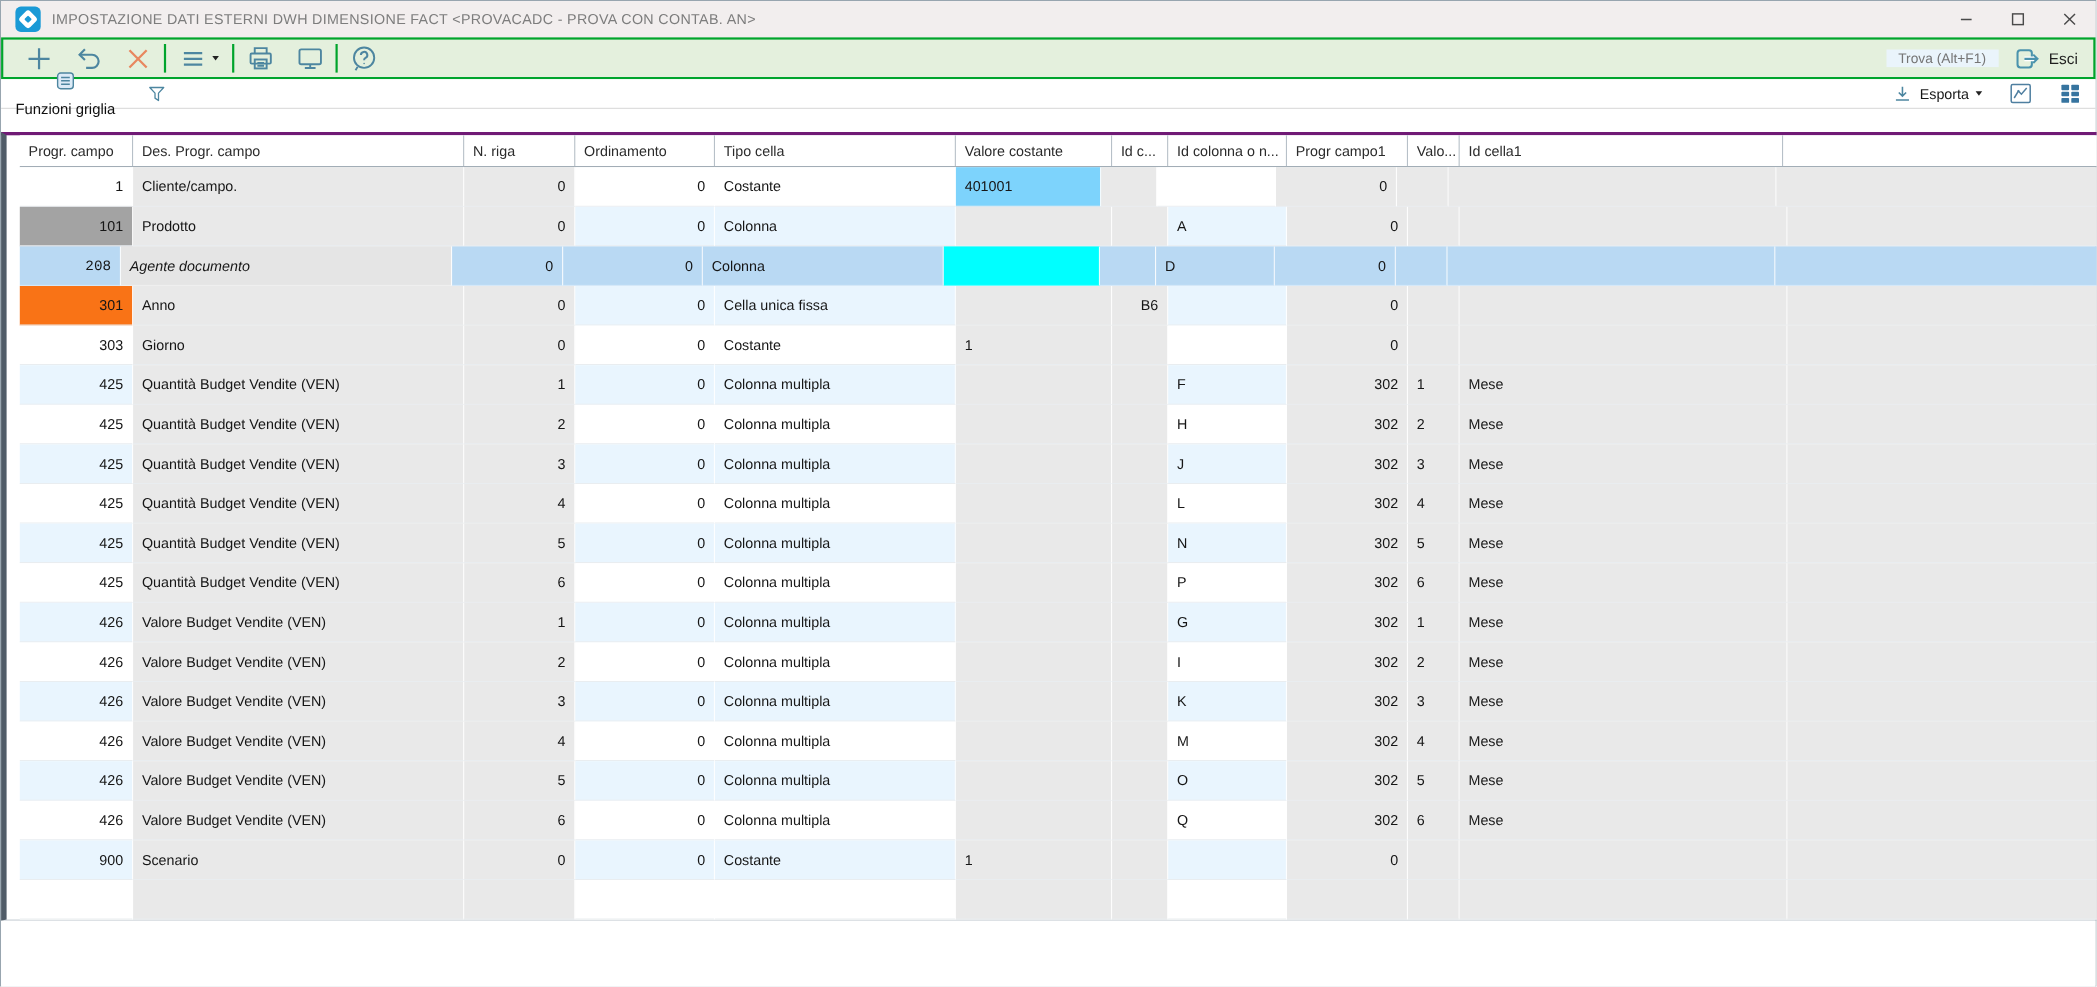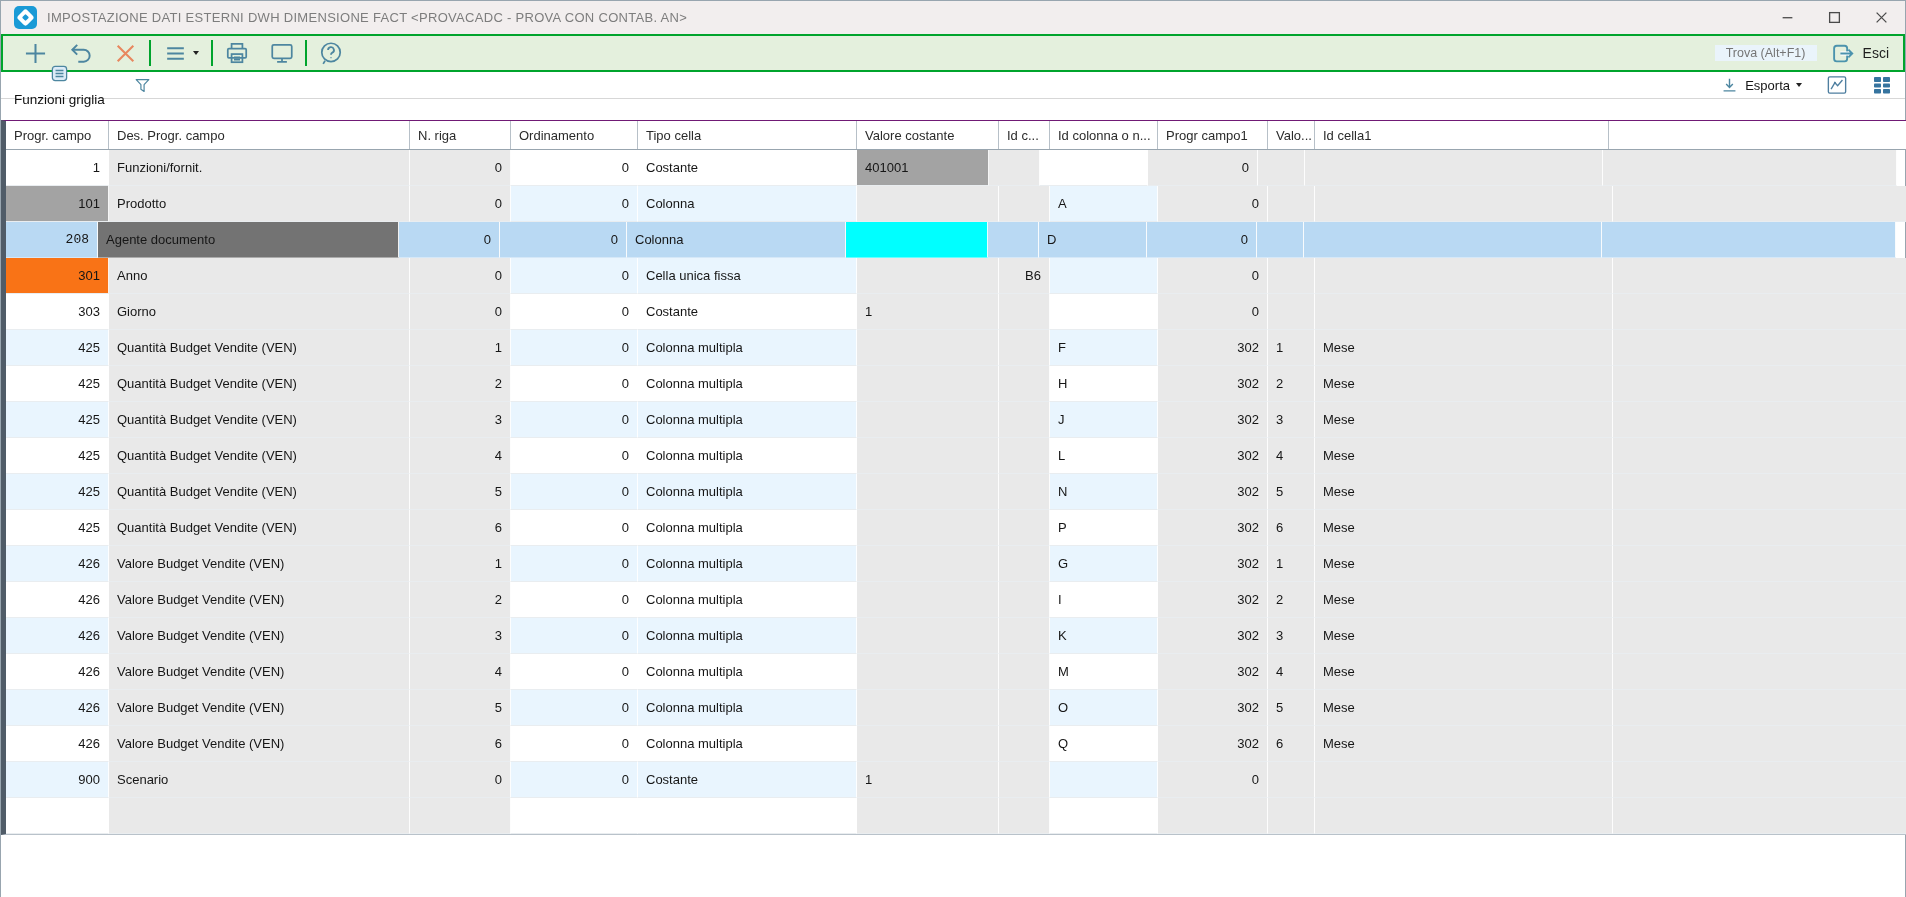--- a/index.html
+++ b/index.html
@@ -30,21 +30,21 @@
   .gridbar { height:27px; background:#fff; border-bottom:1px solid #d7d7d7; display:flex; align-items:center; padding:0 13px; }
   .fg-btn { display:flex; align-items:center; gap:9px; font-size:13.5px; color:#101010; background:none; border:none;flex-direction:column; }
   .filter-btn { background:none; border:none; margin-left:28px; display:flex; align-items:center; }
   .gb-right { margin-left:auto; display:flex; align-items:center; gap:24px; }
   .esporta-btn { display:flex; align-items:center; gap:6px; font-size:13px; color:#161616; background:none; border:none; }
   .icon-btn { background:none; border:none; display:flex; align-items:center; }
 
   .gap21 { height:21px; background:#fff; }
 
   
-  .grid { border-left:5px solid #505c68; border-top:1px solid #701a75; border-bottom:1px solid #b9c2ca; width:1906px; }
+  .grid { border-left:5px solid #505c68; border-top:3px solid #701a75; border-bottom:1px solid #b9c2ca; width:1906px;padding-left:12px; }
   .hrow { display:flex; height:29px; background:#ffffff; border-bottom:1px solid #98a5af; }
   .hcell { font-size:13px; color:#2b2b2b; display:flex; align-items:center; padding:0 8px; border-right:1px solid #b7c0c8; overflow:hidden; white-space:nowrap; flex:0 0 auto; }
   .row { display:flex; height:36px; }
   .cell { font-size:13px; color:#161616; display:flex; align-items:center; padding:0 8px; border-right:1px solid rgba(255,255,255,.9); border-bottom:1px solid #e9edf0; overflow:hidden; white-space:nowrap; flex:0 0 auto; }
   .cell.ar { justify-content:flex-end; }
   .bottom-fill { background:#fff; height:64px; }
 
   svg { display:block; }
 </style>
 </head>
@@ -193,25 +193,25 @@
         <div class="hcell" style="width: 142px;">Valore costante</div>
         <div class="hcell" style="width: 51px;">Id c...</div>
         <div class="hcell" style="width: 108px;">Id colonna o n...</div>
         <div class="hcell" style="width: 110px;">Progr campo1</div>
         <div class="hcell" style="width: 47px;">Valo...</div>
         <div class="hcell" style="width: 294px;">Id cella1</div>
       </div>
     <div id="gbody">
         <div class="row">
           <div class="cell ar" style="width: 103px; background: rgb(255, 255, 255);">1</div>
-          <div class="cell" style="width: 301px; background: rgb(233, 233, 233);">Funzioni/fornit.</div>
+          <div class="cell" style="width: 301px; background: rgb(233, 233, 233);">Cliente/campo.</div>
           <div class="cell ar" style="width: 101px; background: rgb(233, 233, 233);">0</div>
           <div class="cell ar" style="width: 127px; background: rgb(255, 255, 255);">0</div>
           <div class="cell" style="width: 219px; background: rgb(255, 255, 255);">Costante</div>
-          <div class="cell" style="width: 132px; background: #a3a3a3;">401001</div>
+          <div class="cell" style="width: 132px; background: #7dd3fc;">401001</div>
           <div class="cell ar" style="width: 51px; background: rgb(233, 233, 233);"></div>
           <div class="cell" style="width: 108px; background: rgb(255, 255, 255);"></div>
           <div class="cell ar" style="width: 110px; background: rgb(233, 233, 233);">0</div>
           <div class="cell" style="width: 47px; background: rgb(233, 233, 233);"></div>
           <div class="cell" style="width: 298px; background: rgb(233, 233, 233);"></div>
           <div class="cell" style="width: 294px; background: rgb(233, 233, 233);"></div>
         </div>
         <div class="row">
           <div class="cell ar" style="width: 103px; background: #a3a3a3;">101</div>
           <div class="cell" style="width: 301px; background: rgb(233, 233, 233);">Prodotto</div>
@@ -221,21 +221,21 @@
           <div class="cell" style="width: 142px; background: rgb(233, 233, 233);"></div>
           <div class="cell ar" style="width: 51px; background: rgb(233, 233, 233);"></div>
           <div class="cell" style="width: 108px; background: rgb(233, 245, 254);">A</div>
           <div class="cell ar" style="width: 110px; background: rgb(233, 233, 233);">0</div>
           <div class="cell" style="width: 47px; background: rgb(233, 233, 233);"></div>
           <div class="cell" style="width: 298px; background: rgb(233, 233, 233);"></div>
           <div class="cell" style="width: 294px; background: rgb(233, 233, 233);"></div>
         </div>
         <div class="row">
           <div class="cell ar" style="width: 92px; background: rgb(185, 217, 243); border-bottom-color: rgba(255, 255, 255, 0.4); font-family: Liberation Mono, monospace;">208</div>
-          <div class="cell" style="width: 301px; background: #737373; border-bottom-color: rgba(255, 255, 255, 0.4);">Agente documento</div>
+          <div class="cell" style="width: 301px; background: #e5e5e5; border-bottom-color: rgba(255, 255, 255, 0.4); font-style: italic;">Agente documento</div>
           <div class="cell ar" style="width: 101px; background: rgb(185, 217, 243); border-bottom-color: rgba(255, 255, 255, 0.4);">0</div>
           <div class="cell ar" style="width: 127px; background: rgb(185, 217, 243); border-bottom-color: rgba(255, 255, 255, 0.4);">0</div>
           <div class="cell" style="width: 219px; background: rgb(185, 217, 243); border-bottom-color: rgba(255, 255, 255, 0.4);">Colonna</div>
           <div class="cell" style="width: 142px; background: rgb(0, 255, 255); border-bottom-color: rgba(255, 255, 255, 0.4);"></div>
           <div class="cell ar" style="width: 51px; background: rgb(185, 217, 243); border-bottom-color: rgba(255, 255, 255, 0.4);"></div>
           <div class="cell" style="width: 108px; background: rgb(185, 217, 243); border-bottom-color: rgba(255, 255, 255, 0.4);">D</div>
           <div class="cell ar" style="width: 110px; background: rgb(185, 217, 243); border-bottom-color: rgba(255, 255, 255, 0.4);">0</div>
           <div class="cell" style="width: 47px; background: rgb(185, 217, 243); border-bottom-color: rgba(255, 255, 255, 0.4);"></div>
           <div class="cell" style="width: 298px; background: rgb(185, 217, 243); border-bottom-color: rgba(255, 255, 255, 0.4);"></div>
           <div class="cell" style="width: 294px; background: rgb(185, 217, 243); border-bottom-color: rgba(255, 255, 255, 0.4);"></div>

